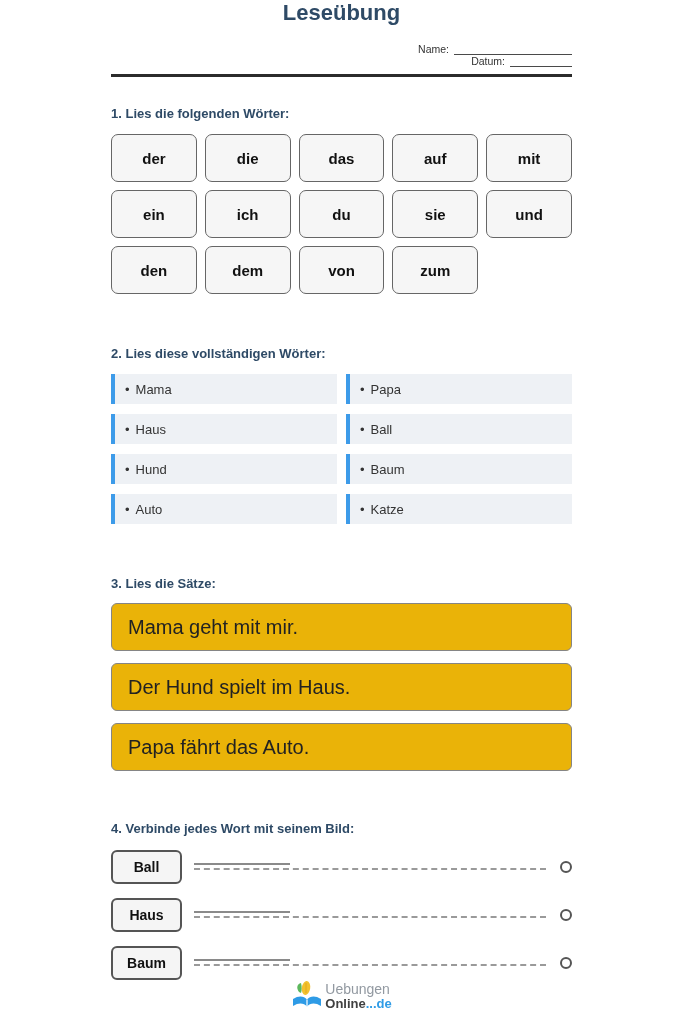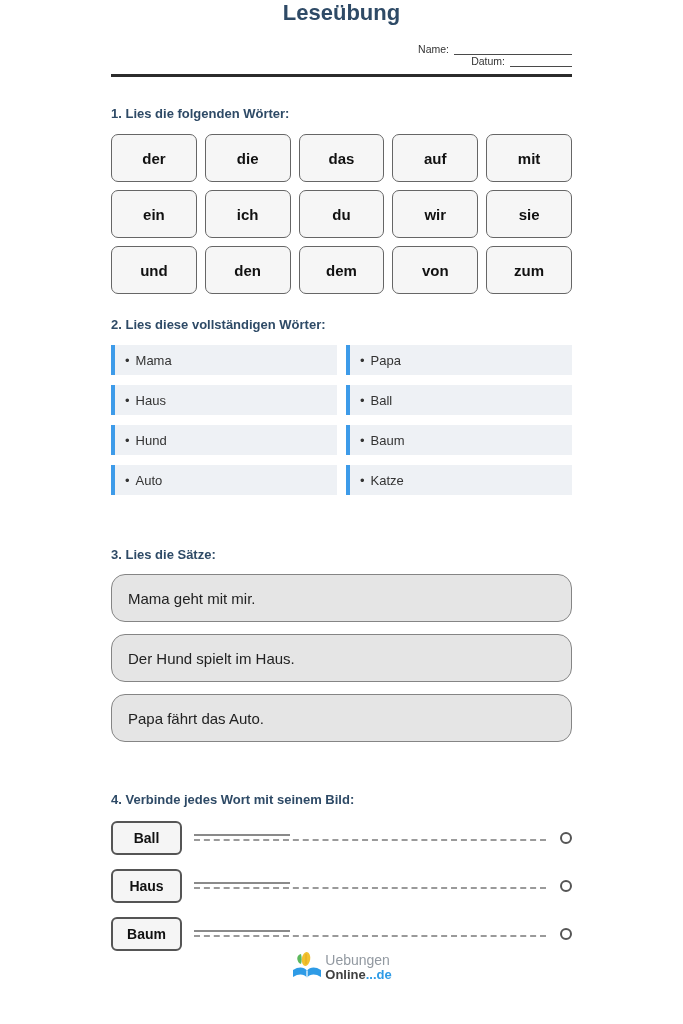--- a/index.html
+++ b/index.html
@@ -26,21 +26,21 @@
   .underline { display: inline-block; border-bottom: 1.5px solid #4a4a4a; height: 11px; margin-left: 5px; }
   .underline.name { width: 118px; }
   .underline.datum { width: 62px; }
 
   .divider { margin-top: 7px; border-top: 3px solid #2b2b2b; }
 
   .section-heading {
     font-size: 13px; font-weight: bold; color: #2e4a66;
   }
   .h1 { margin-top: 29px; }
-  .h2 { margin-top: 23px; }
+  .h2 { margin-top: 52px; }
   .h3 { margin-top: 52px; }
   .h4 { margin-top: 50px; }
 
   .word-grid {
     margin-top: 13px;
     display: grid; grid-template-columns: repeat(5, 1fr);
     gap: 8px;
   }
   .word-box {
     height: 48px;
@@ -61,25 +61,25 @@
     border-left: 4px solid #3d9be9;
     display: flex; align-items: center;
     padding-left: 10px;
     font-size: 13px; color: #333;
   }
   .bullet { margin-right: 6px; color: #333; }
 
   .sentence-box {
     margin-top: 12px;
     height: 48px;
-    border: 1.5px solid #858585; border-radius: 14px;
-    background: #e5e5e5;
+    border: 1.5px solid #858585; border-radius: 6px;
+    background: #eab308;
     display: flex; align-items: center;
     padding-left: 16px;
-    font-size: 15px; color: #222;
+    font-size: 20px; color: #222;
   }
 
   .match-row { margin-top: 14px; height: 34px; display: flex; align-items: center; }
   .match-box {
     width: 71px; height: 34px;
     border: 2px solid #555; border-radius: 6px;
     background: #f5f5f5;
     display: flex; align-items: center; justify-content: center;
     font-size: 14px; font-weight: bold; color: #111;
   }
@@ -123,21 +123,20 @@
   <div class="section-heading h1">1. Lies die folgenden Wörter:</div>
   <div class="word-grid">
     <div class="word-box">der</div>
     <div class="word-box">die</div>
     <div class="word-box">das</div>
     <div class="word-box">auf</div>
     <div class="word-box">mit</div>
     <div class="word-box">ein</div>
     <div class="word-box">ich</div>
     <div class="word-box">du</div>
-    <div class="word-box">wir</div>
     <div class="word-box">sie</div>
     <div class="word-box">und</div>
     <div class="word-box">den</div>
     <div class="word-box">dem</div>
     <div class="word-box">von</div>
     <div class="word-box">zum</div>
   </div>
 
   <div class="section-heading h2">2. Lies diese vollständigen Wörter:</div>
   <div class="list-grid">

